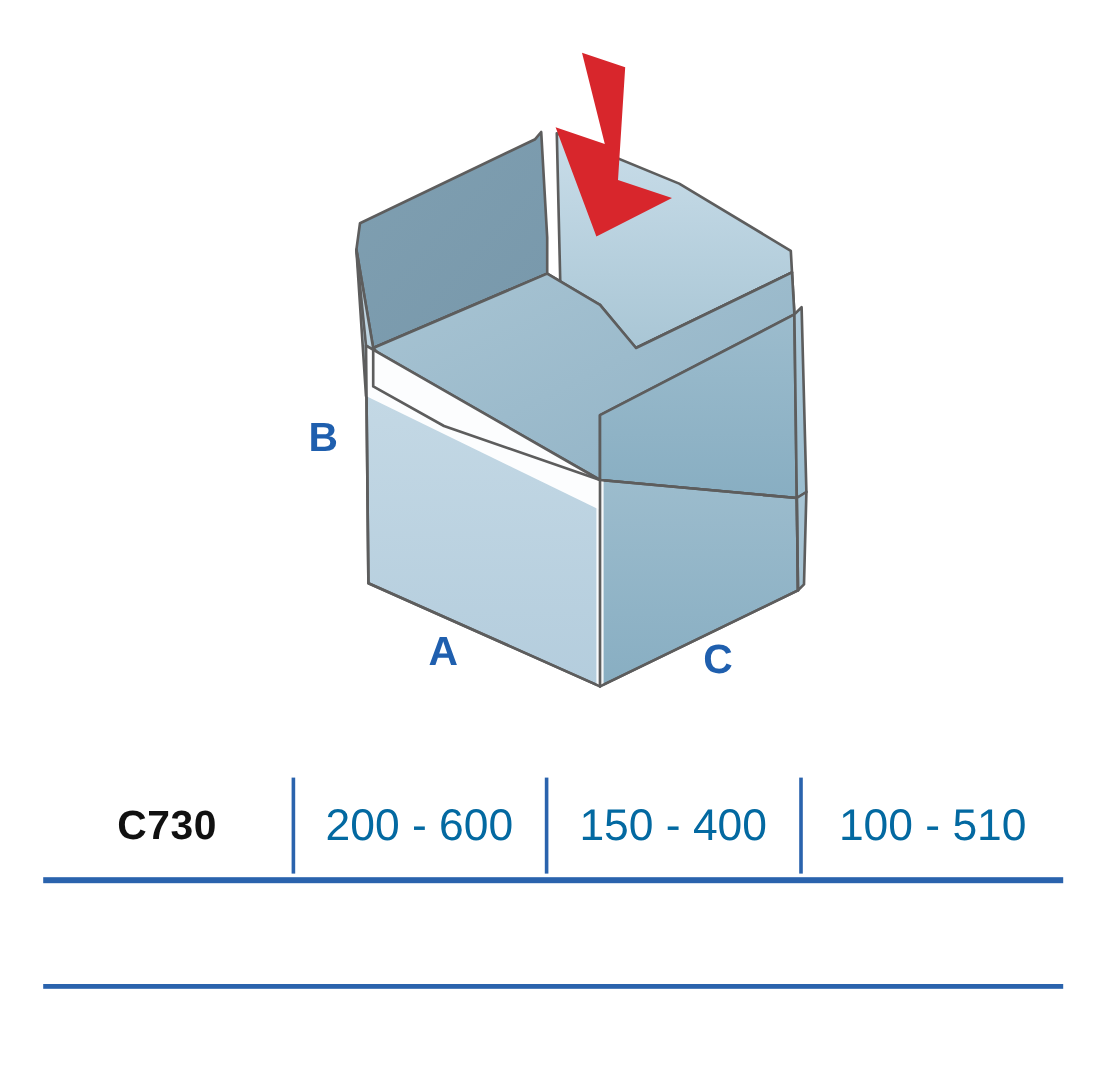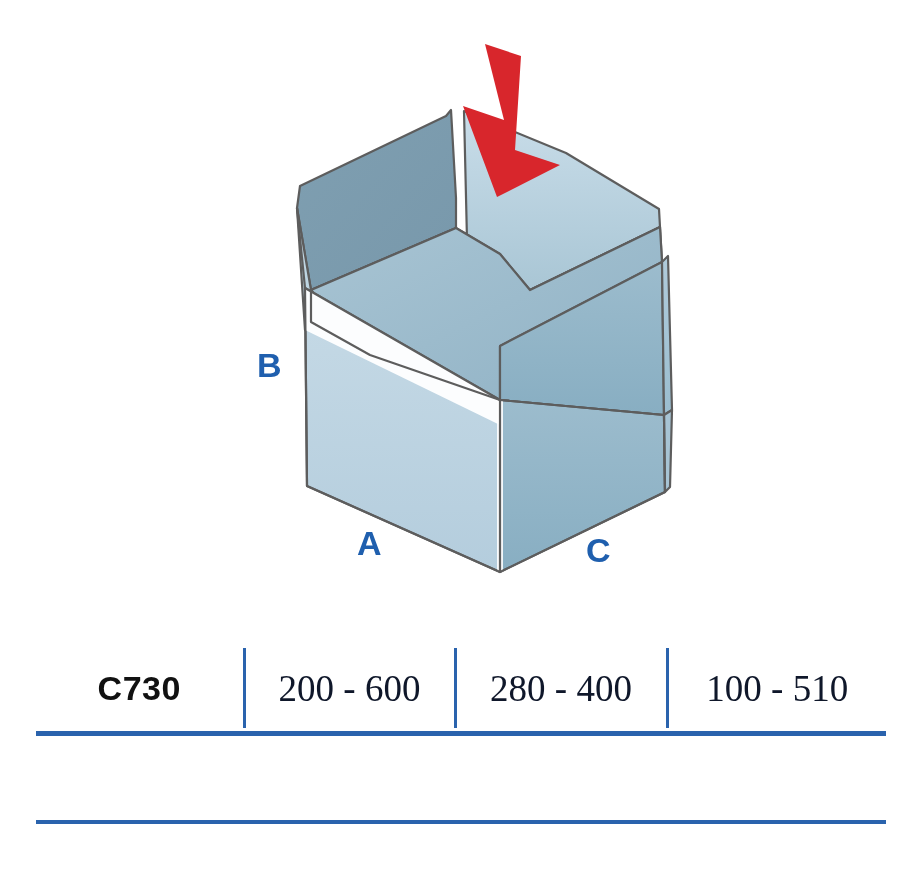--- a/index.html
+++ b/index.html
@@ -68,24 +68,23 @@
   .col-head .letter{font-weight:bold;font-size:33px;}
   .col-head .unit{font-weight:normal;font-size:26px;color:#3f79c0;}
 
   .model-cell{
     color:#111111;
     font-weight:bold;
     font-size:34px;
     letter-spacing:0.5px;
   }
   .val-cell{
-    color:#0f172a;
+    color:#0369a1;
     font-size:37px;
     white-space:nowrap;
-    font-family:Liberation Serif, serif;
   }
 </style>
 </head>
 <body>
 
 <div id="diagram-area">
 
   <svg id="box-svg" width="921" height="630" viewBox="0 0 921 630">
     <defs>
       <linearGradient id="gFront" x1="0" y1="0" x2="0" y2="1">
@@ -179,21 +178,21 @@
     <colgroup>
       <col style="width:208px">
       <col style="width:211px">
       <col style="width:212px">
       <col style="width:219px">
     </colgroup>
     <tbody>
       <tr class="row-body">
         <td class="model-cell">C730</td>
         <td class="vsep val-cell">200 - 600</td>
-        <td class="vsep val-cell">280 - 400</td>
+        <td class="vsep val-cell">150 - 400</td>
         <td class="vsep val-cell">100 - 510</td>
       </tr>
     </tbody>
   </table>
 
   <div id="rule-mid"></div>
   <div id="rule-bottom"></div>
 </div>
 
 </body></html>

